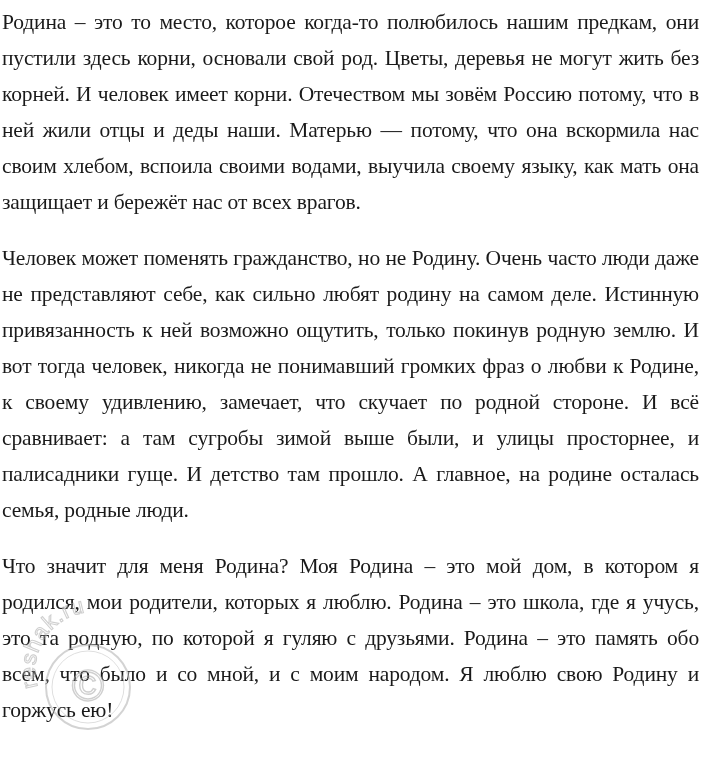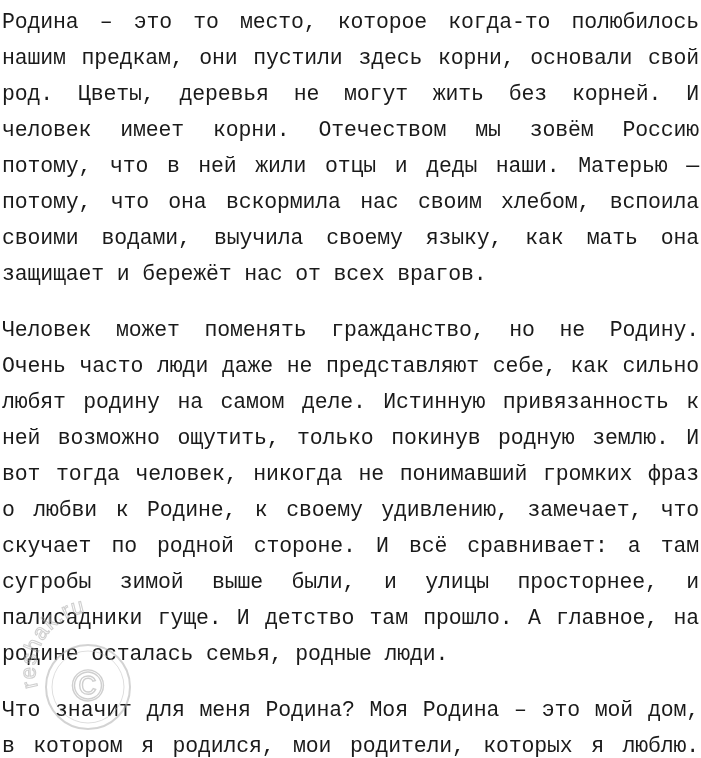--- a/index.html
+++ b/index.html
@@ -21,21 +21,20 @@
       font-family: "Liberation Serif", "DejaVu Serif", serif;
       font-size: 21.5px;
       line-height: 36px;
       color: #1a1a1a;
     }
     .para {
       margin: 0 0 20px 0;
       text-align: justify;
       text-align-last: left;
       letter-spacing: -0.15px;
-      font-family: Liberation Mono, monospace;
     }
     .para.p1 { margin-top: 4px; }
     .watermark {
       position: absolute;
       left: 18px;
       top: 595px;
       width: 150px;
       height: 150px;
       pointer-events: none;
       opacity: 0.55;

